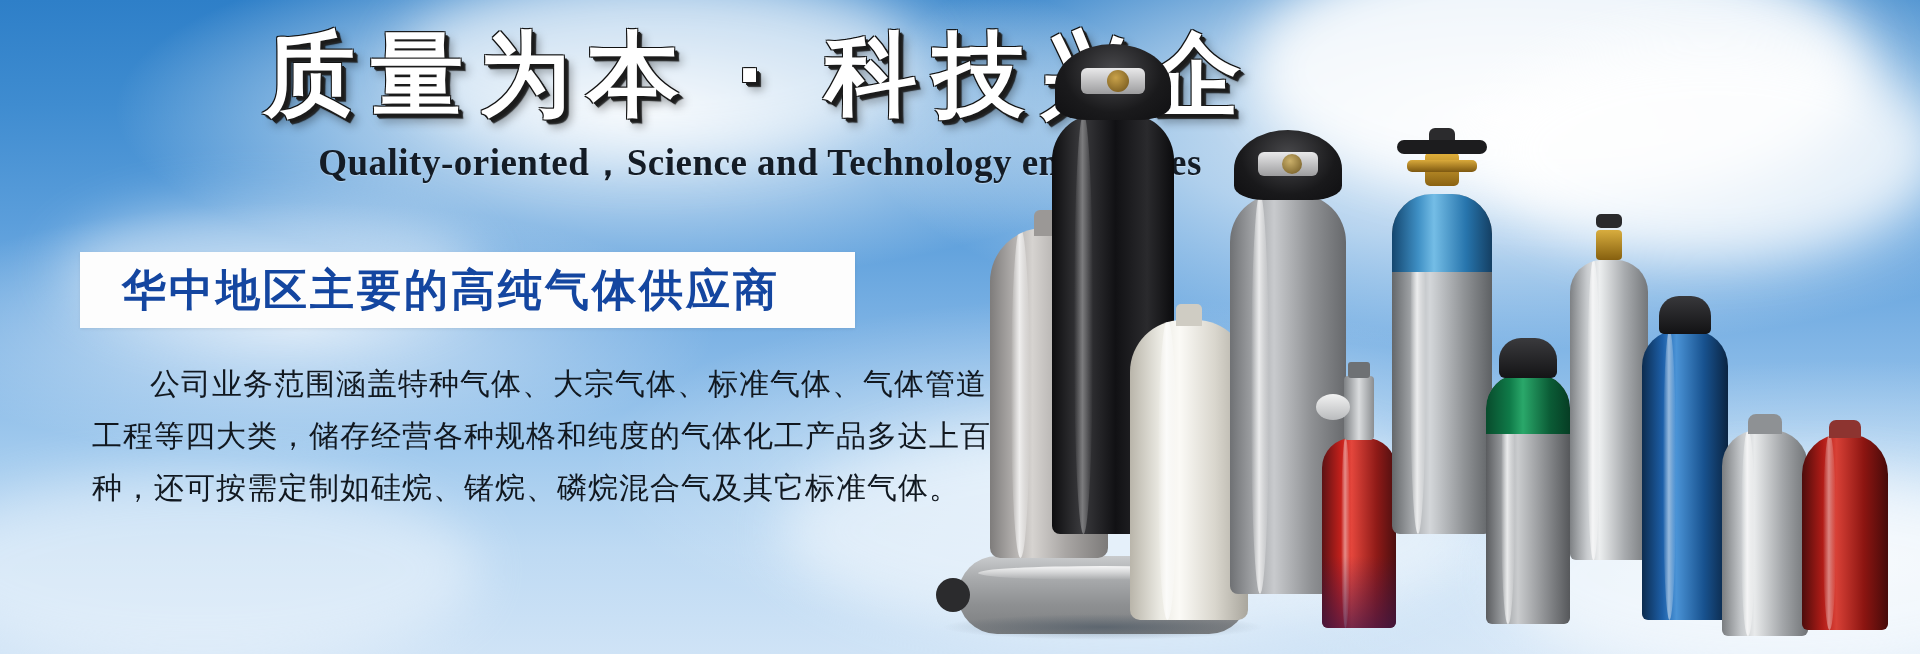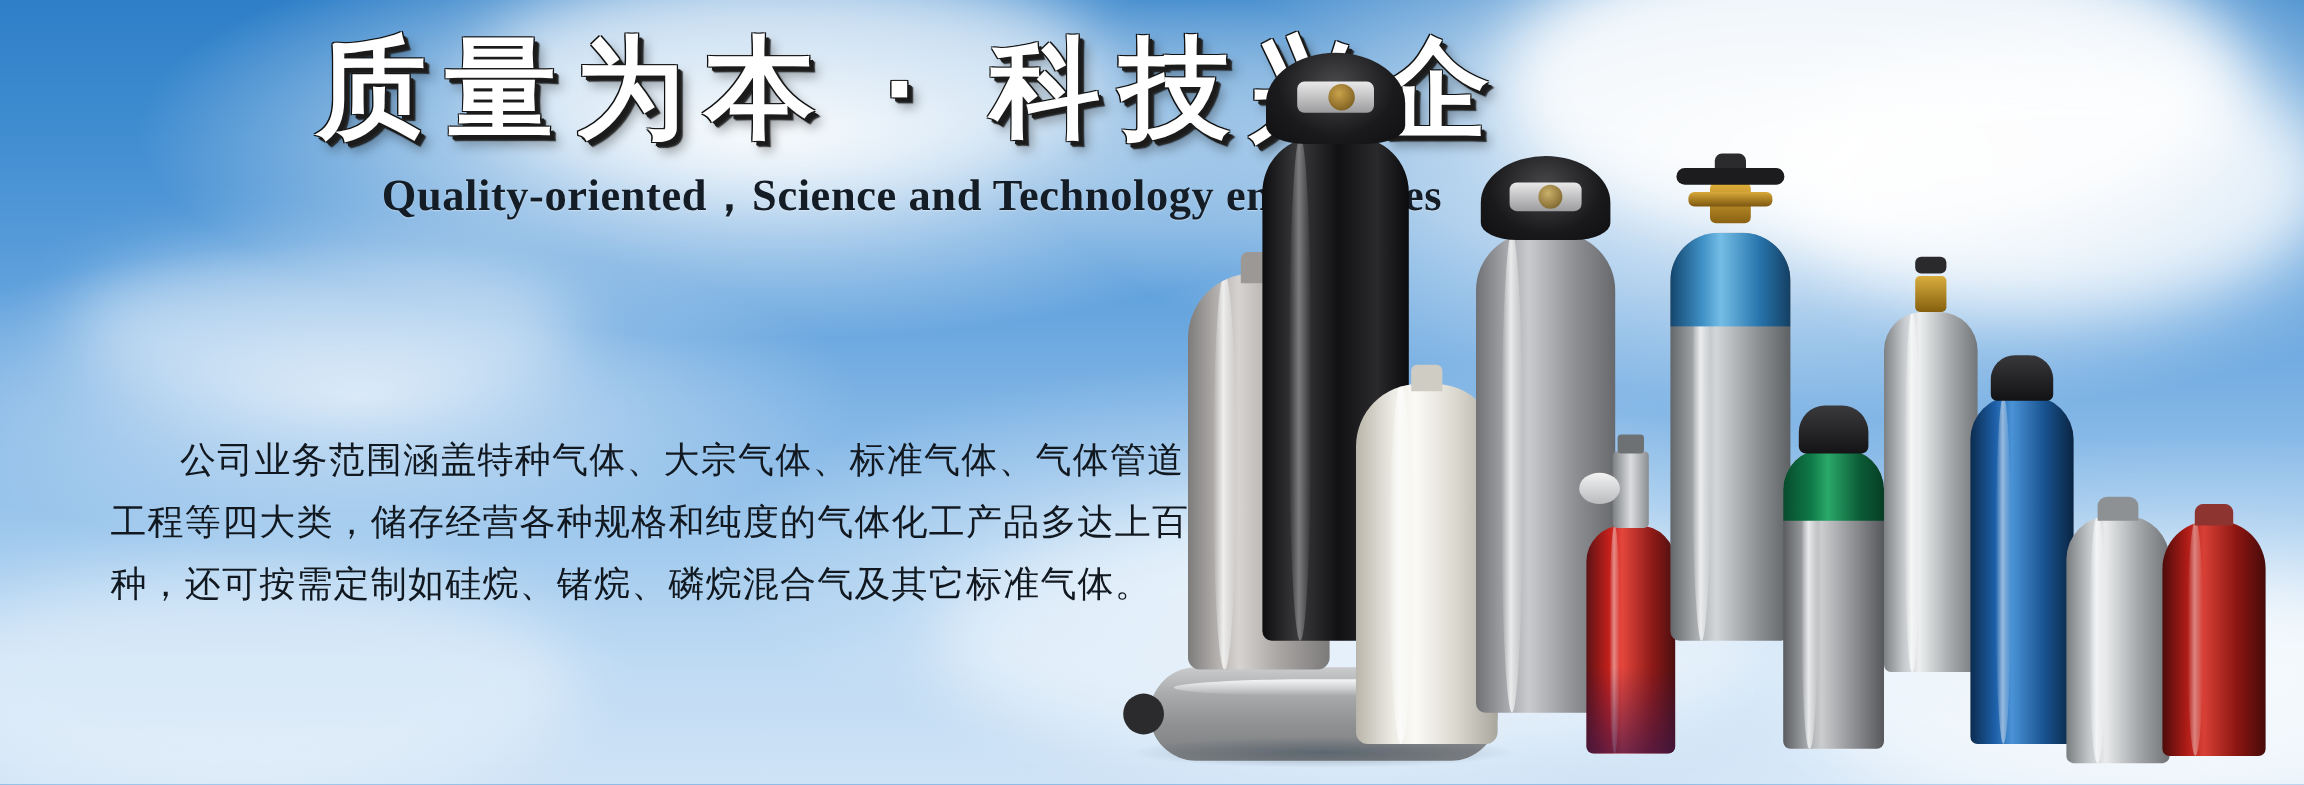--- a/index.html
+++ b/index.html
@@ -104,20 +104,23 @@
   <div class="cloud c2"></div>
   <div class="cloud c3"></div>
   <div class="cloud c4"></div>
   <div class="cloud c5"></div>
   <div class="cloud c6"></div>
   <div class="cloud c7"></div>
 
   <div id="headline">质量为本 · 科技兴企</div>
   <div id="subtitle">Quality-oriented，Science and Technology enterprises</div>
 
+  <div id="tagline-box">
+    <span id="tagline-text">华中地区主要的高纯气体供应商</span>
+  </div>
 
   <div id="paragraph">
     <span class="ln indent">公司业务范围涵盖特种气体、大宗气体、标准气体、气体管道</span>
     <span class="ln">工程等四大类，储存经营各种规格和纯度的气体化工产品多达上百</span>
     <span class="ln">种，还可按需定制如硅烷、锗烷、磷烷混合气及其它标准气体。</span>
   </div>
 
   <div id="cylinders">
 
     <div class="cyl" style="left:28px;bottom:20px;width:290px;height:78px;">

